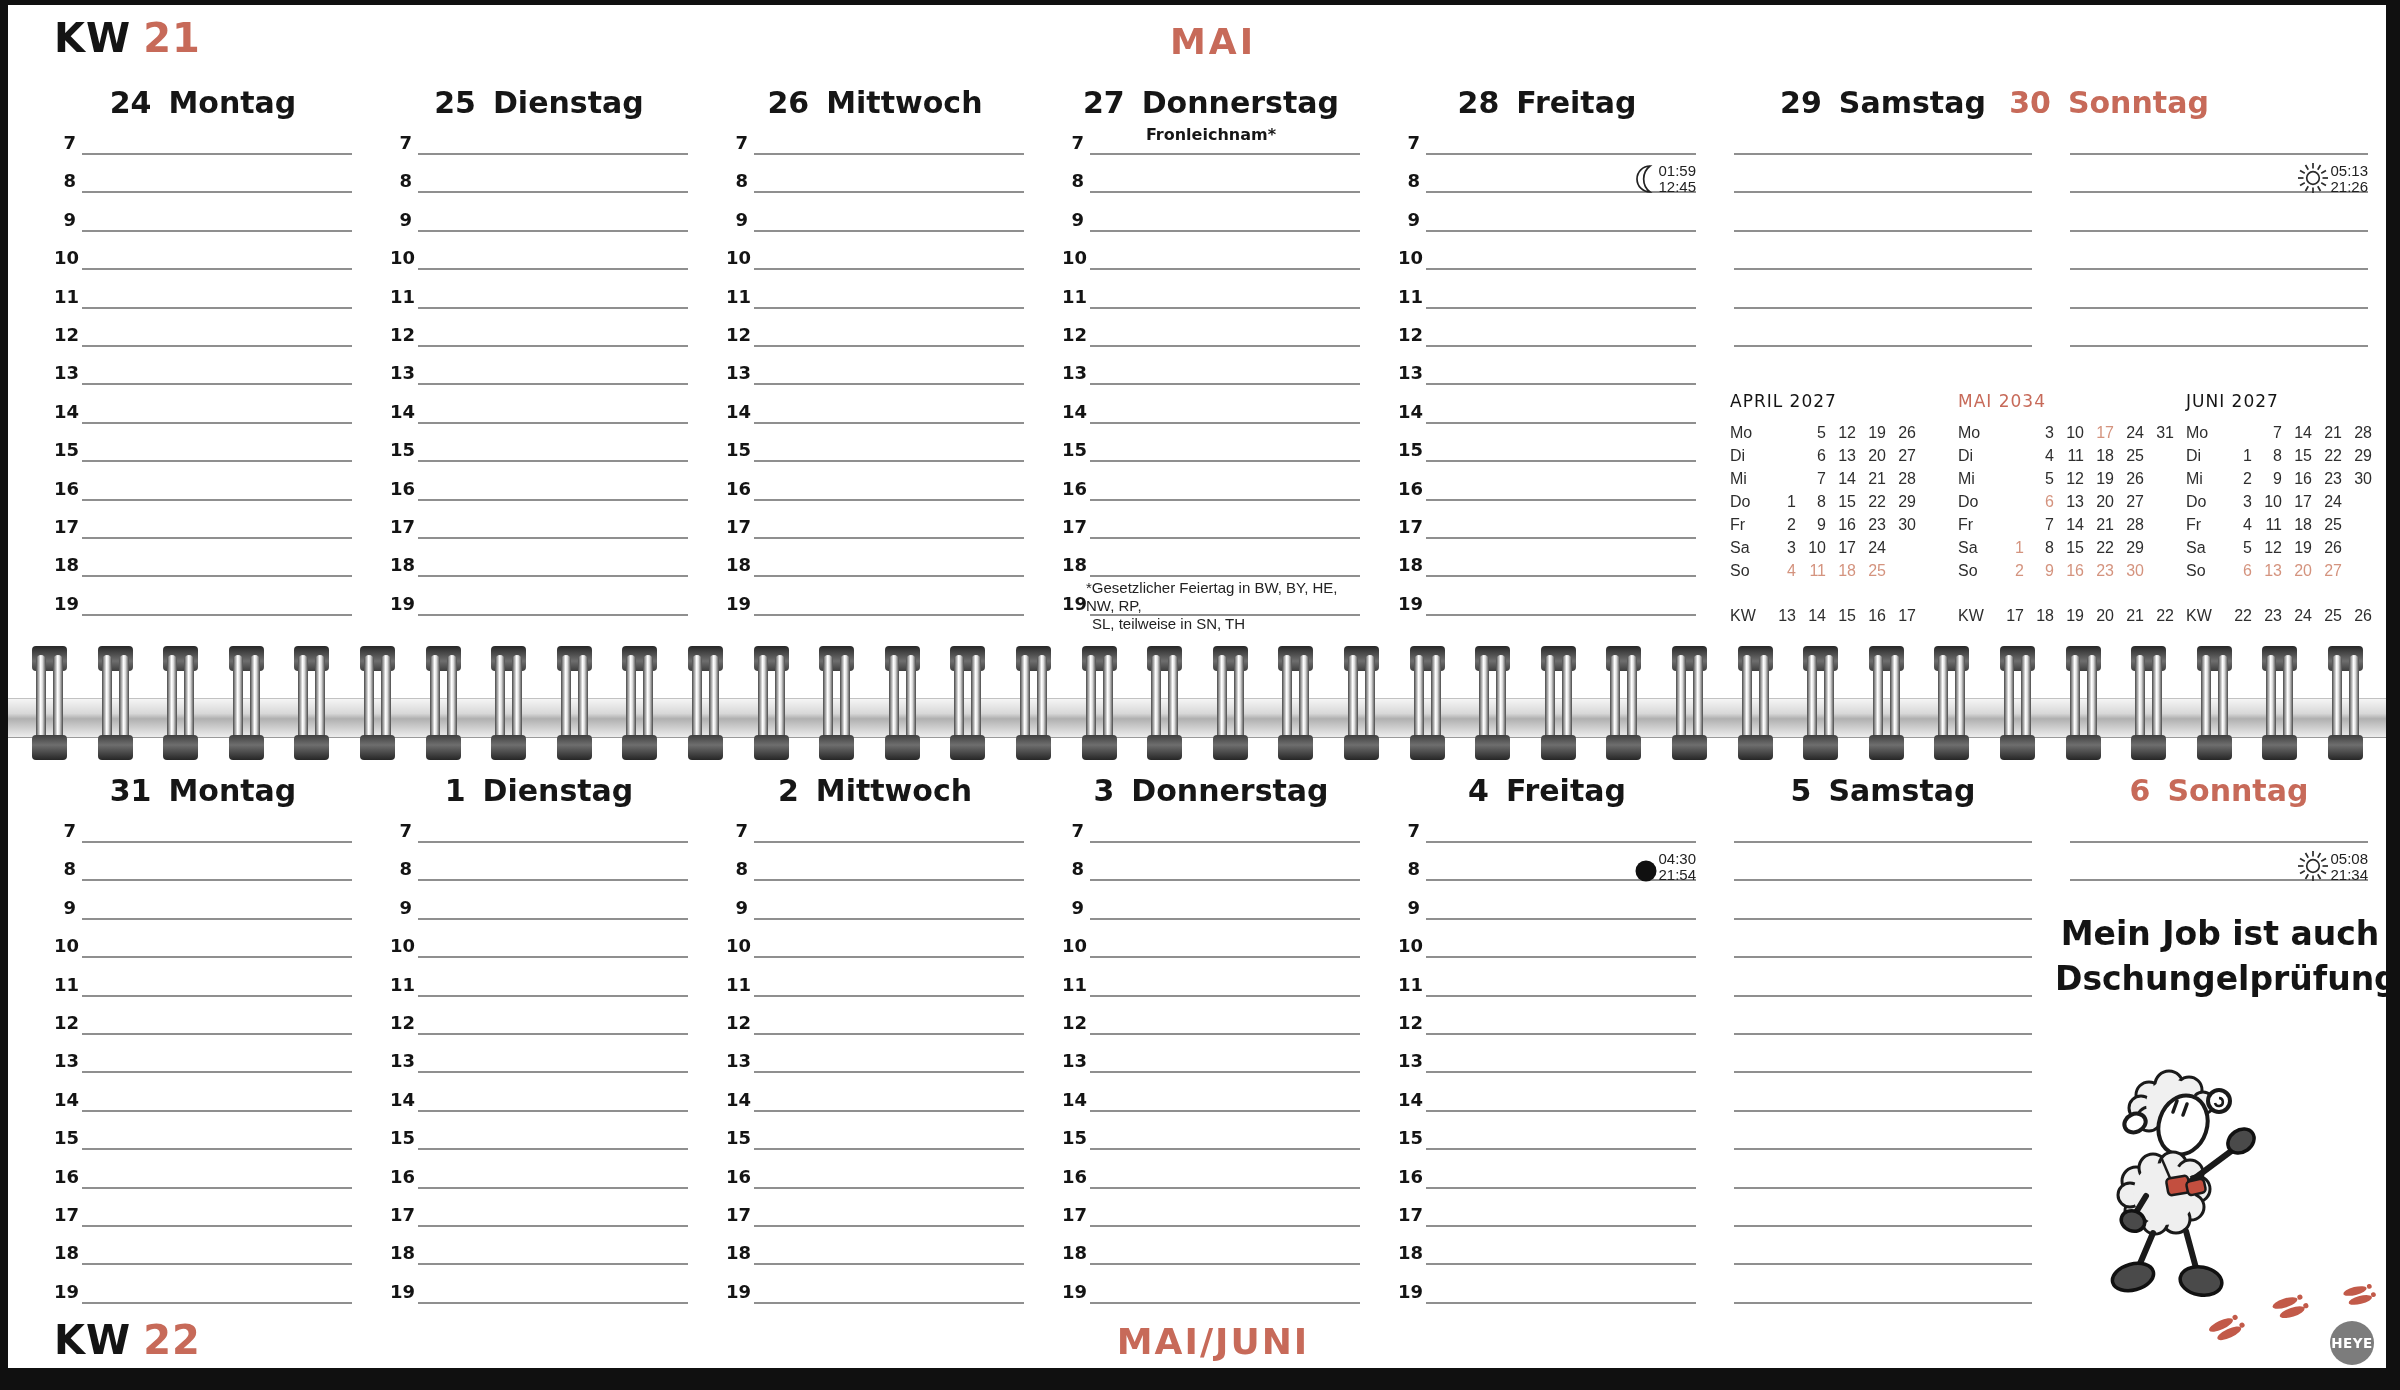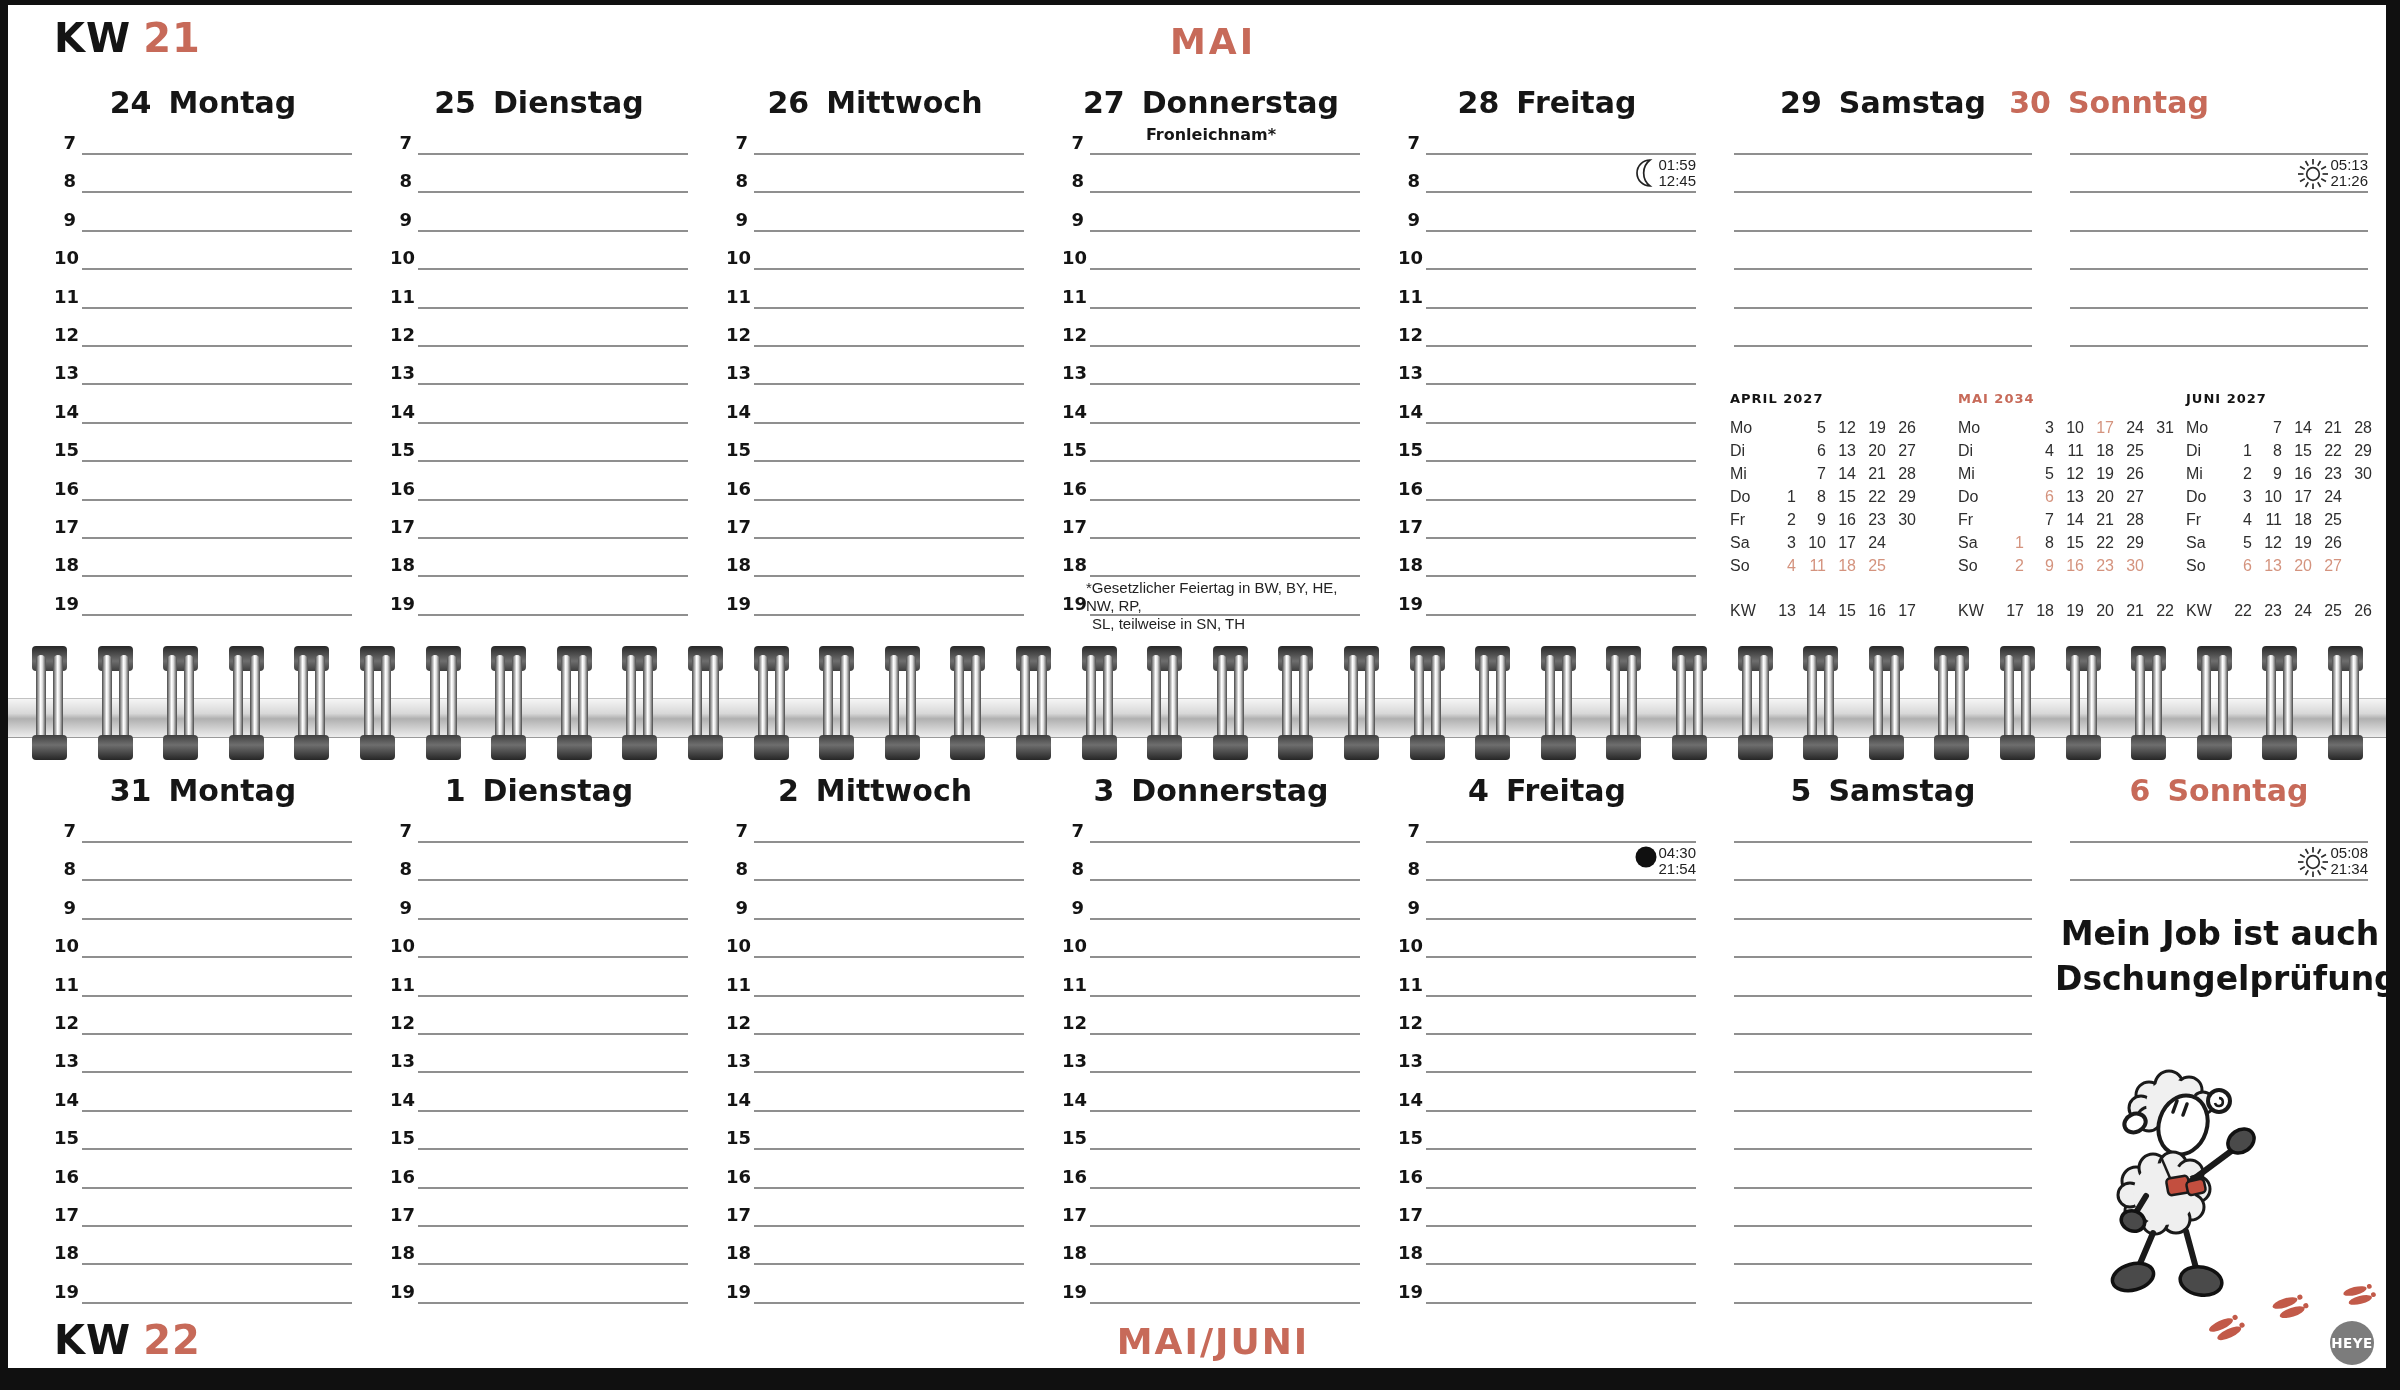--- a/index.html
+++ b/index.html
@@ -20,28 +20,28 @@
   .bottom-title{left:995px;top:1316px;letter-spacing:2px}
 
   .day-header{position:absolute;text-align:center;font-size:30px;font-weight:bold;color:#161616;white-space:nowrap}
   .day-header .day-number{margin-right:17px}
   .day-header.accent{color:var(--accent)}
   .day-note{position:absolute;text-align:center;font-size:16px;font-weight:bold;color:#161616}
 
   .hline{position:absolute;height:2px;background:var(--line)}
   .hour-num{position:absolute;font-size:18px;font-weight:bold;text-align:right;color:#141414}
 
-  .astro{position:absolute;display:flex;justify-content:flex-end;align-items:flex-start;height:38px}
+  .astro{position:absolute;display:flex;justify-content:flex-end;align-items:flex-end;height:38px}
   .astro-times{font-family:"Liberation Sans",sans-serif;font-size:15px;line-height:16px;color:#222;text-align:left}
 
   .footnote{position:absolute;font-family:"Liberation Sans",sans-serif;font-size:15px;line-height:18px;color:#222}
   .footnote div:nth-child(2){padding-left:6px}
 
   .mini-month{position:absolute;font-family:"Liberation Sans",sans-serif;color:#2e2e2e}
-  .mini-title{font-family:"DejaVu Sans",sans-serif;font-weight:bold;font-size:13px;color:#141414;
+  .mini-title{font-family:"DejaVu Sans",sans-serif;font-weight:normal;font-size:17px;color:#141414;
               letter-spacing:1px;margin-bottom:10px;white-space:nowrap}
   .mini-title.accent{color:var(--accent)}
   .mini-row{display:flex;height:23px;align-items:center;font-size:16px}
   .mini-label{width:36px}
   .mini-cell{width:30px;text-align:right}
   .maccent{color:var(--mini-accent)}
   .mini-kw{margin-top:22px}
 
   .binding{position:absolute;left:0;top:641px;width:2378px;height:114px}
   .binding-bar{position:absolute;left:0;top:52px;width:100%;height:40px;

